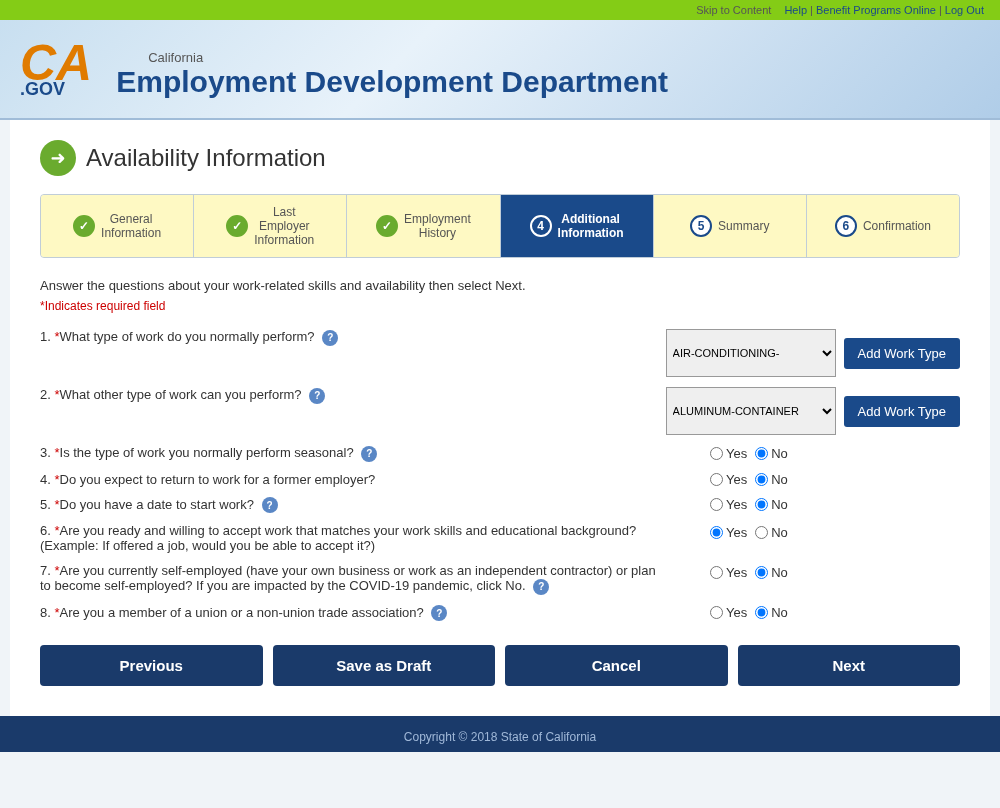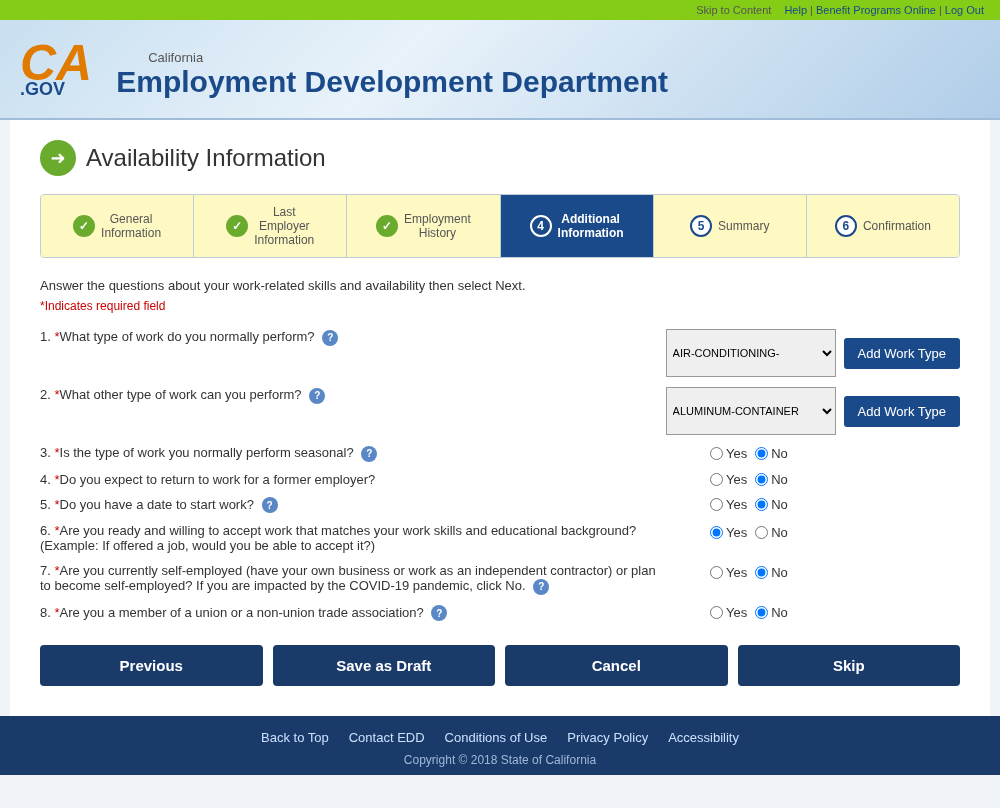--- a/index.html
+++ b/index.html
@@ -451,27 +451,20 @@
         </div>
       </div>
     </div>
 
   </div>
 
   <div class="action-buttons">
     <button class="btn-nav">Previous</button>
     <button class="btn-nav">Save as Draft</button>
     <button class="btn-nav">Cancel</button>
-    <button class="btn-nav">Skip</button>
+    <button class="btn-nav">Next</button>
   </div>
 
 </div>
 
 <div class="footer">
-  <div class="footer-links">
-    <a href="#">Back to Top</a>
-    <a href="#">Contact EDD</a>
-    <a href="#">Conditions of Use</a>
-    <a href="#">Privacy Policy</a>
-    <a href="#">Accessibility</a>
-  </div>
   <div class="footer-copy">Copyright © 2018 State of California</div>
 </div>
 
 </body></html>

